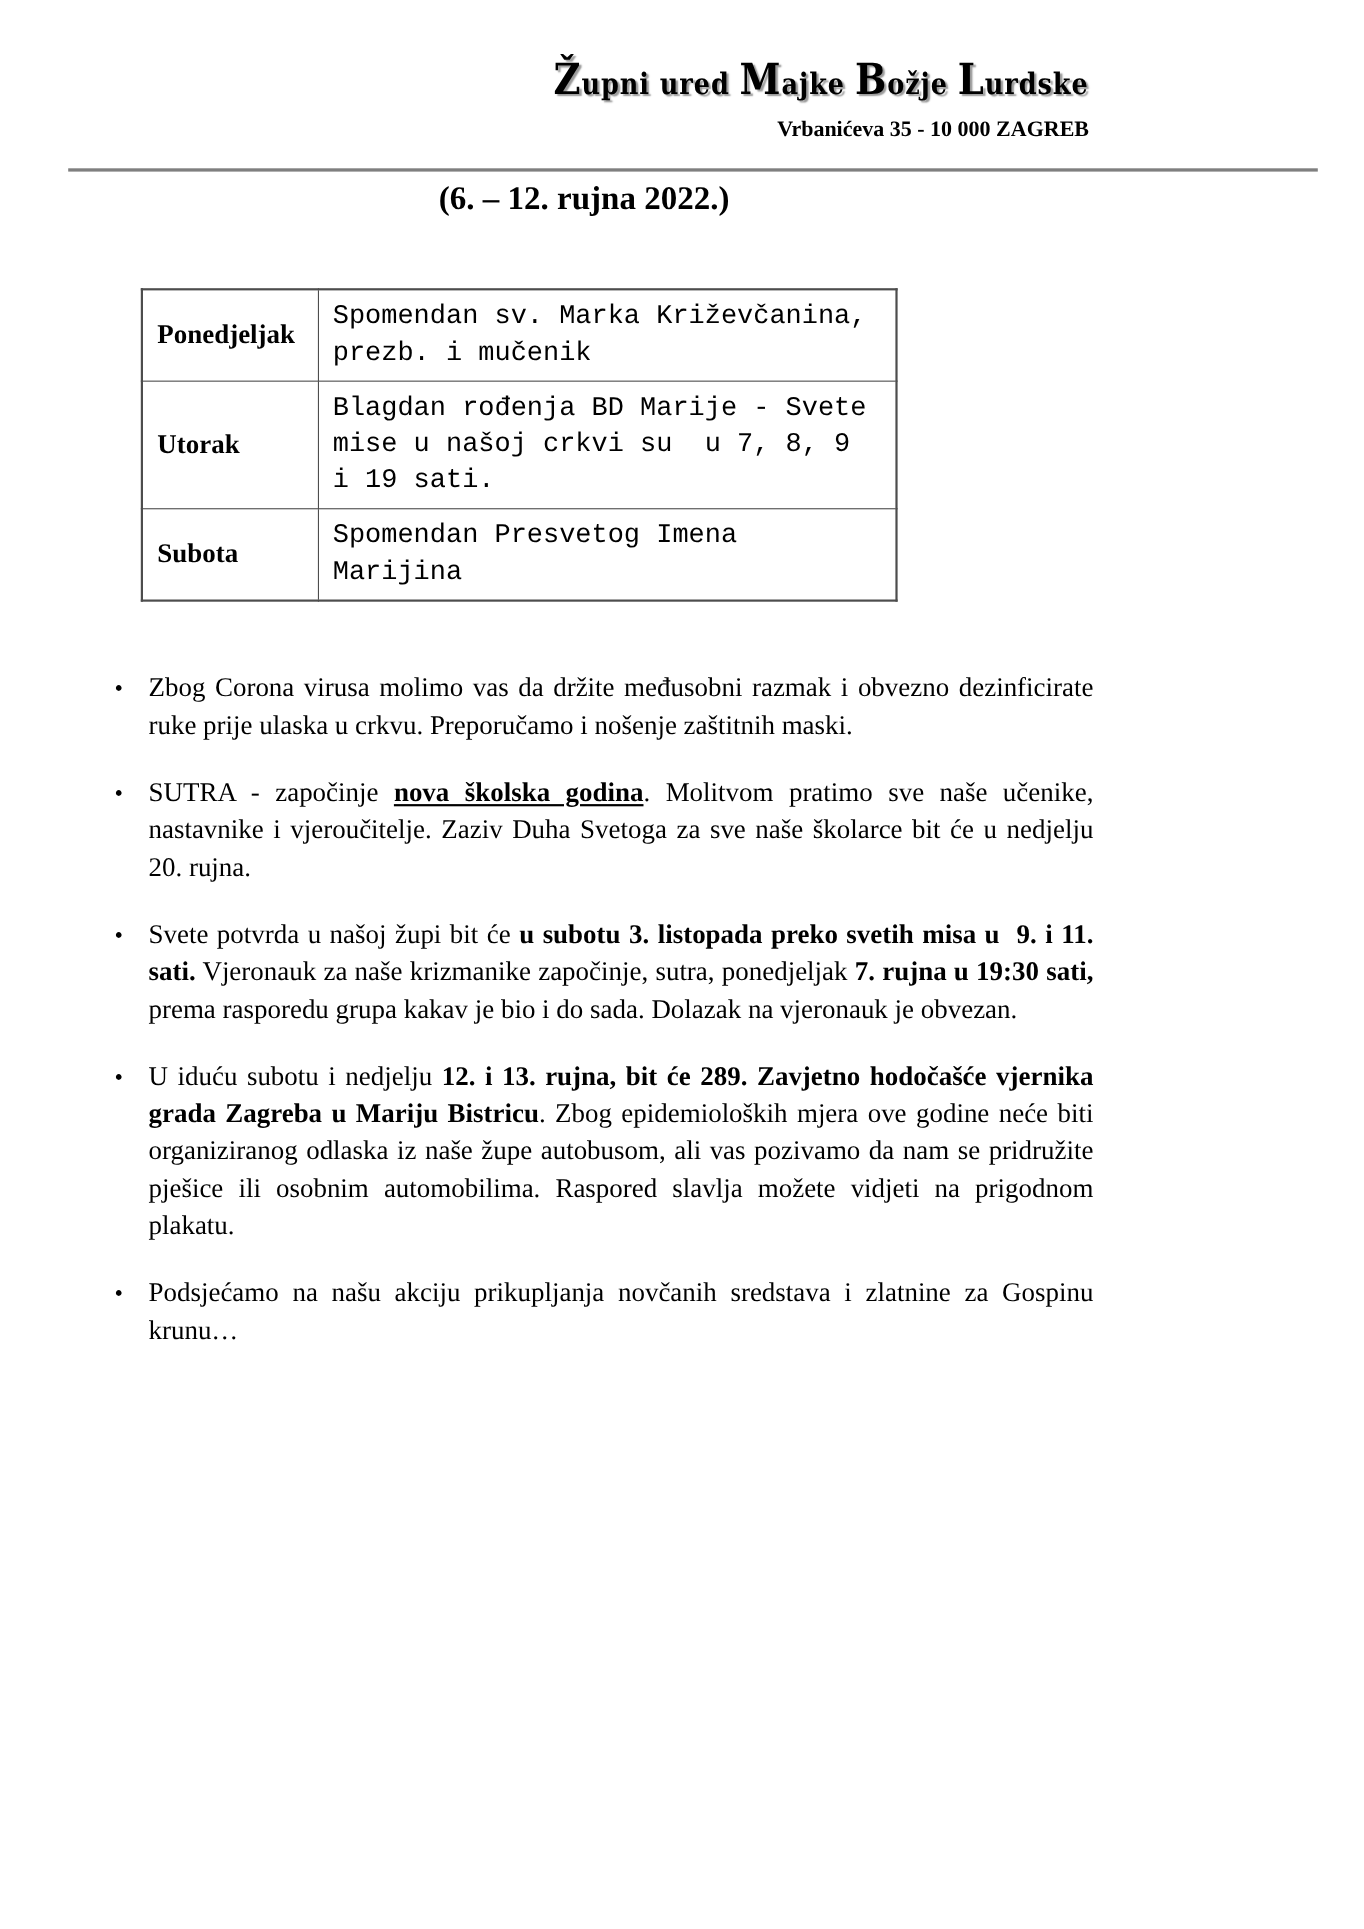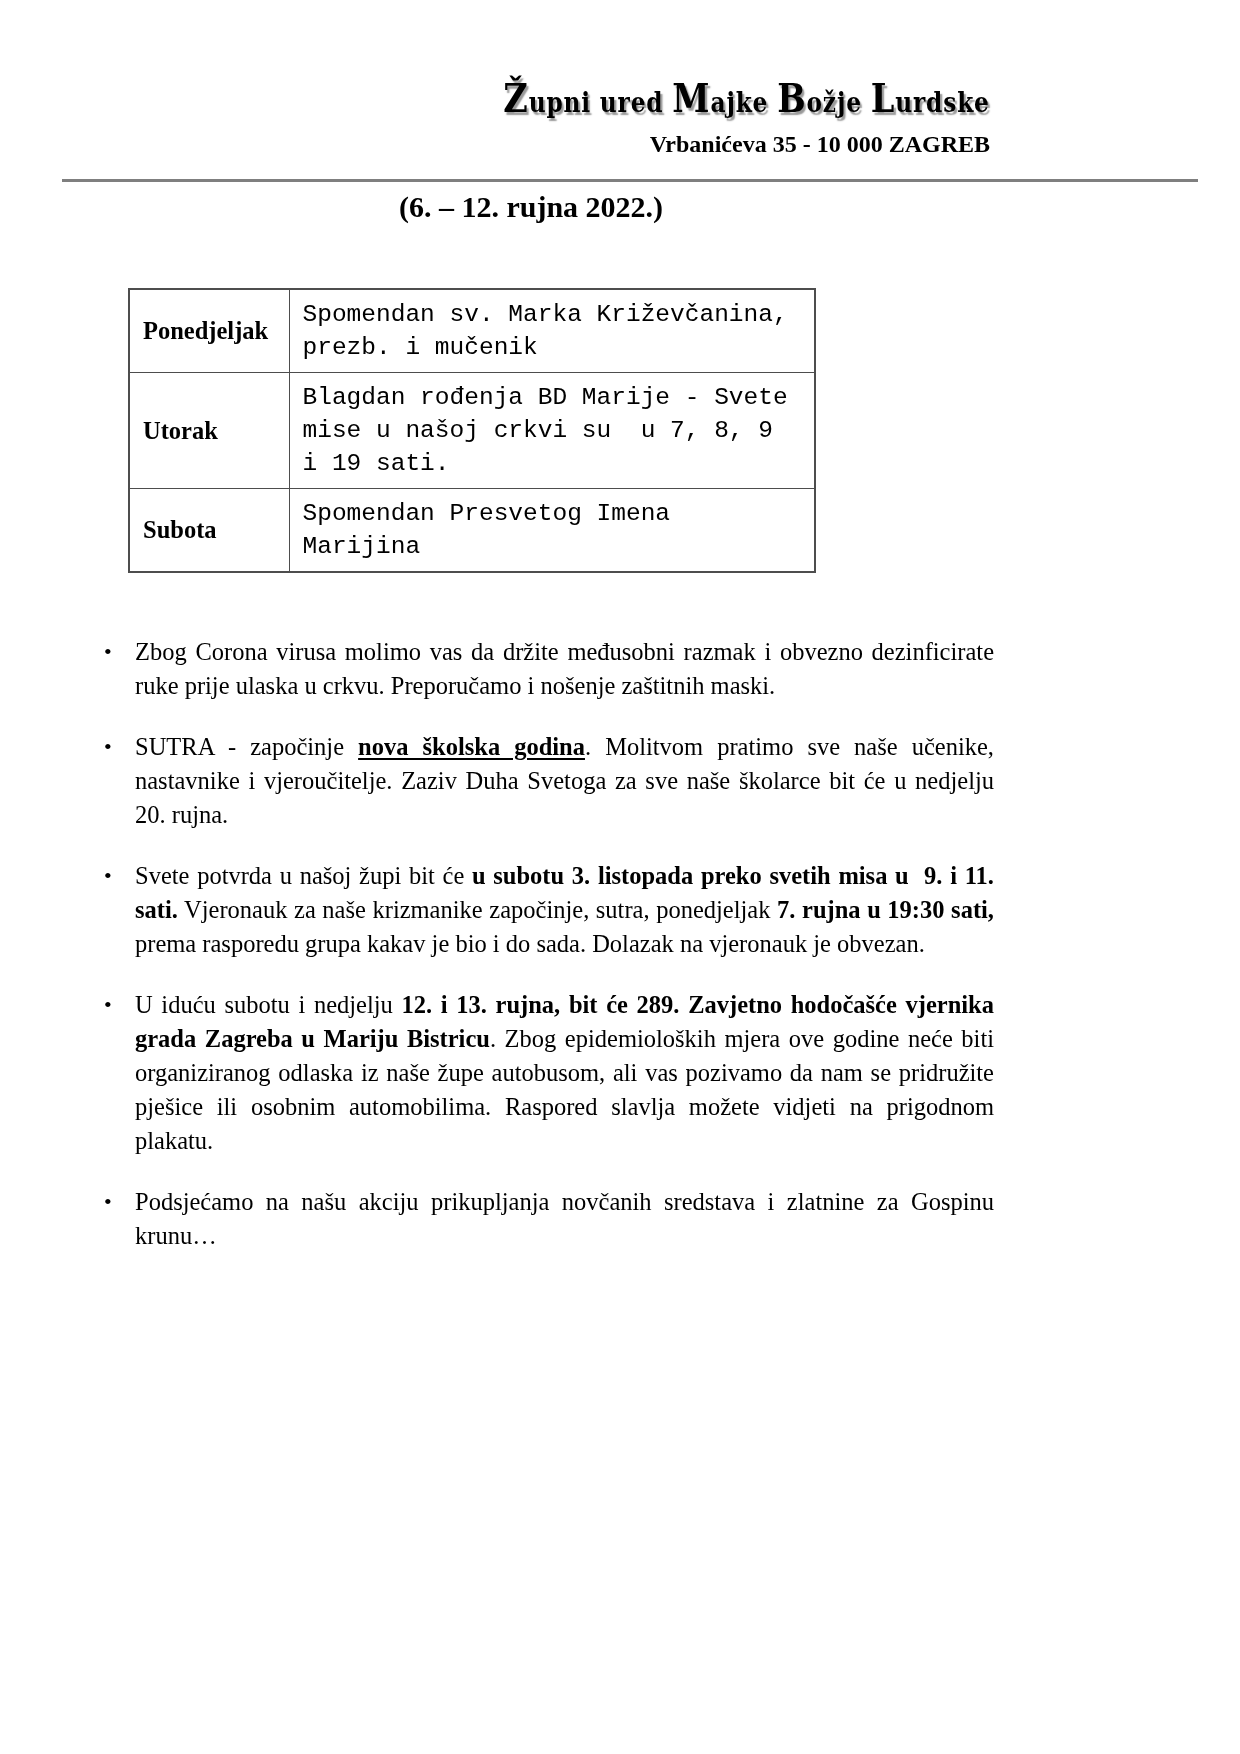--- a/index.html
+++ b/index.html
@@ -11,39 +11,39 @@
     --rule:#7f7f7f;
   }
   *{box-sizing:border-box;}
   html,body{margin:0;padding:0;}
   body{
     width:1240px;height:1754px;
     background:var(--page_bg);
     color:var(--text);
     font-family:"Liberation Serif", serif;
   }
-  .page{padding:48px 0 0 62px;margin-top:26px;}
+  .page{padding:48px 0 0 62px;}
 
   
   .header-block{width:928px;text-align:right;}
   .office{
     display:block;line-height:48px;white-space:nowrap;
   }
   .office-inner{
     display:inline-block;
     font-family:"DejaVu Serif", serif;
     font-weight:bold;
     font-size:27px;
     letter-spacing:1px;
     transform:scaleX(0.86);
     transform-origin:right center;
     text-shadow:2.5px 2.5px 1.5px #999999;
   }
   .seg-big{font-size:1.45em;}
-  .addr{font-size:24px;font-weight:bold;line-height:26px;}
+  .addr{font-size:20px;font-weight:bold;line-height:26px;}
   .rule{margin-top:22px;width:1136px;height:3px;background:var(--rule);}
 
   
   .content{width:938px;}
 
   .title-wrap{margin-top:22px;text-align:center;white-space:nowrap;}
   .title-inner{
     display:inline-block;
     font-weight:bold;
     font-size:44px;

